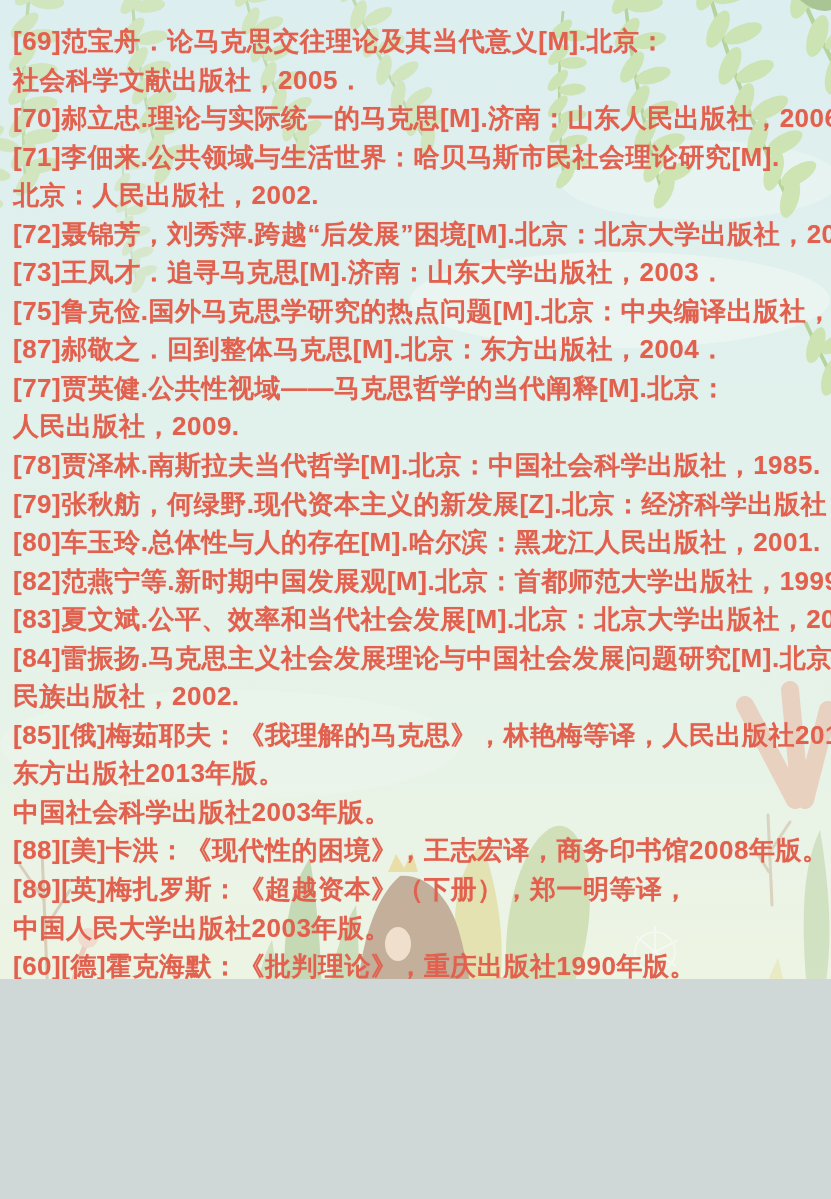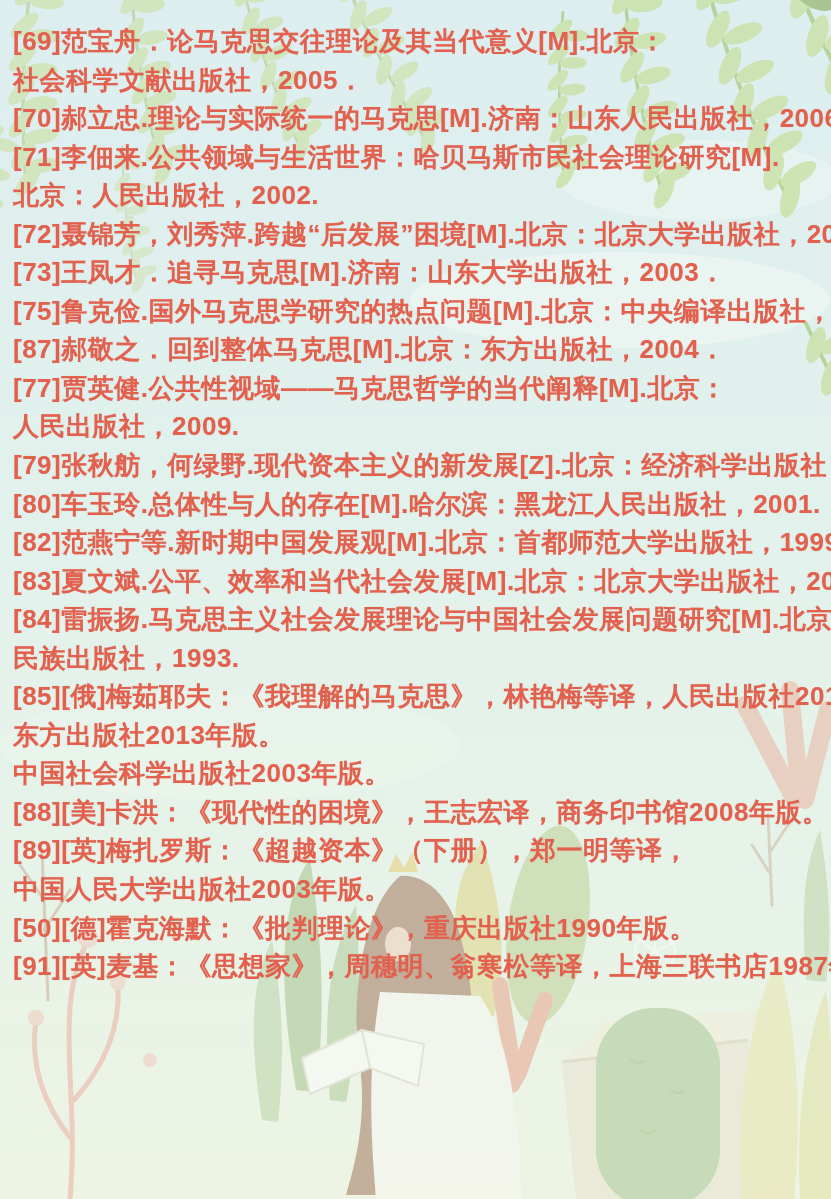--- a/index.html
+++ b/index.html
@@ -1,20 +1,20 @@
 <!DOCTYPE html>
 <html><head>
 <meta charset="utf-8">
 <style>
   * { margin: 0; padding: 0; box-sizing: border-box; }
   html, body { background: #cfd8d6; }
   .page {
     position: relative;
     width: 831px;
-    height: 1199px;
+    height: 979px;
     overflow: hidden;
     background: linear-gradient(180deg, #ddeef0 0%, #e1f1ec 40%, #e7f3e8 75%, #edf4e3 100%);
     font-family: "Liberation Sans", "DejaVu Sans", sans-serif;
   }
   .deco-layer {
     position: absolute;
     inset: 0;
     z-index: 1;
     pointer-events: none;
   }
@@ -178,29 +178,30 @@
     <div class="ref-line">社会科学文献出版社，2005．</div>
     <div class="ref-line">[70]郝立忠.理论与实际统一的马克思[M].济南：山东人民出版社，2006.</div>
     <div class="ref-line">[71]李佃来.公共领域与生活世界：哈贝马斯市民社会理论研究[M].</div>
     <div class="ref-line">北京：人民出版社，2002.</div>
     <div class="ref-line">[72]聂锦芳，刘秀萍.跨越“后发展”困境[M].北京：北京大学出版社，2002.</div>
     <div class="ref-line">[73]王凤才．追寻马克思[M].济南：山东大学出版社，2003．</div>
     <div class="ref-line">[75]鲁克俭.国外马克思学研究的热点问题[M].北京：中央编译出版社，2006.</div>
     <div class="ref-line">[87]郝敬之．回到整体马克思[M].北京：东方出版社，2004．</div>
     <div class="ref-line">[77]贾英健.公共性视域——马克思哲学的当代阐释[M].北京：</div>
     <div class="ref-line">人民出版社，2009.</div>
+    <div class="ref-line">[78]贾泽林.南斯拉夫当代哲学[M].北京：中国社会科学出版社，1985.</div>
     <div class="ref-line">[79]张秋舫，何绿野.现代资本主义的新发展[Z].北京：经济科学出版社，1993</div>
     <div class="ref-line">[80]车玉玲.总体性与人的存在[M].哈尔滨：黑龙江人民出版社，2001.</div>
     <div class="ref-line">[82]范燕宁等.新时期中国发展观[M].北京：首都师范大学出版社，1999.</div>
     <div class="ref-line">[83]夏文斌.公平、效率和当代社会发展[M].北京：北京大学出版社，2006.</div>
     <div class="ref-line">[84]雷振扬.马克思主义社会发展理论与中国社会发展问题研究[M].北京：</div>
-    <div class="ref-line">民族出版社，1993.</div>
+    <div class="ref-line">民族出版社，2002.</div>
     <div class="ref-line">[85][俄]梅茹耶夫：《我理解的马克思》，林艳梅等译，人民出版社2013年版。</div>
     <div class="ref-line">东方出版社2013年版。</div>
     <div class="ref-line">中国社会科学出版社2003年版。</div>
     <div class="ref-line">[88][美]卡洪：《现代性的困境》，王志宏译，商务印书馆2008年版。</div>
     <div class="ref-line">[89][英]梅扎罗斯：《超越资本》（下册），郑一明等译，</div>
     <div class="ref-line">中国人民大学出版社2003年版。</div>
-    <div class="ref-line">[50][德]霍克海默：《批判理论》，重庆出版社1990年版。</div>
+    <div class="ref-line">[60][德]霍克海默：《批判理论》，重庆出版社1990年版。</div>
     <div class="ref-line">[91][英]麦基：《思想家》，周穗明、翁寒松等译，上海三联书店1987年版。</div>
   </div>
 
 </div>
 
 </body></html>

